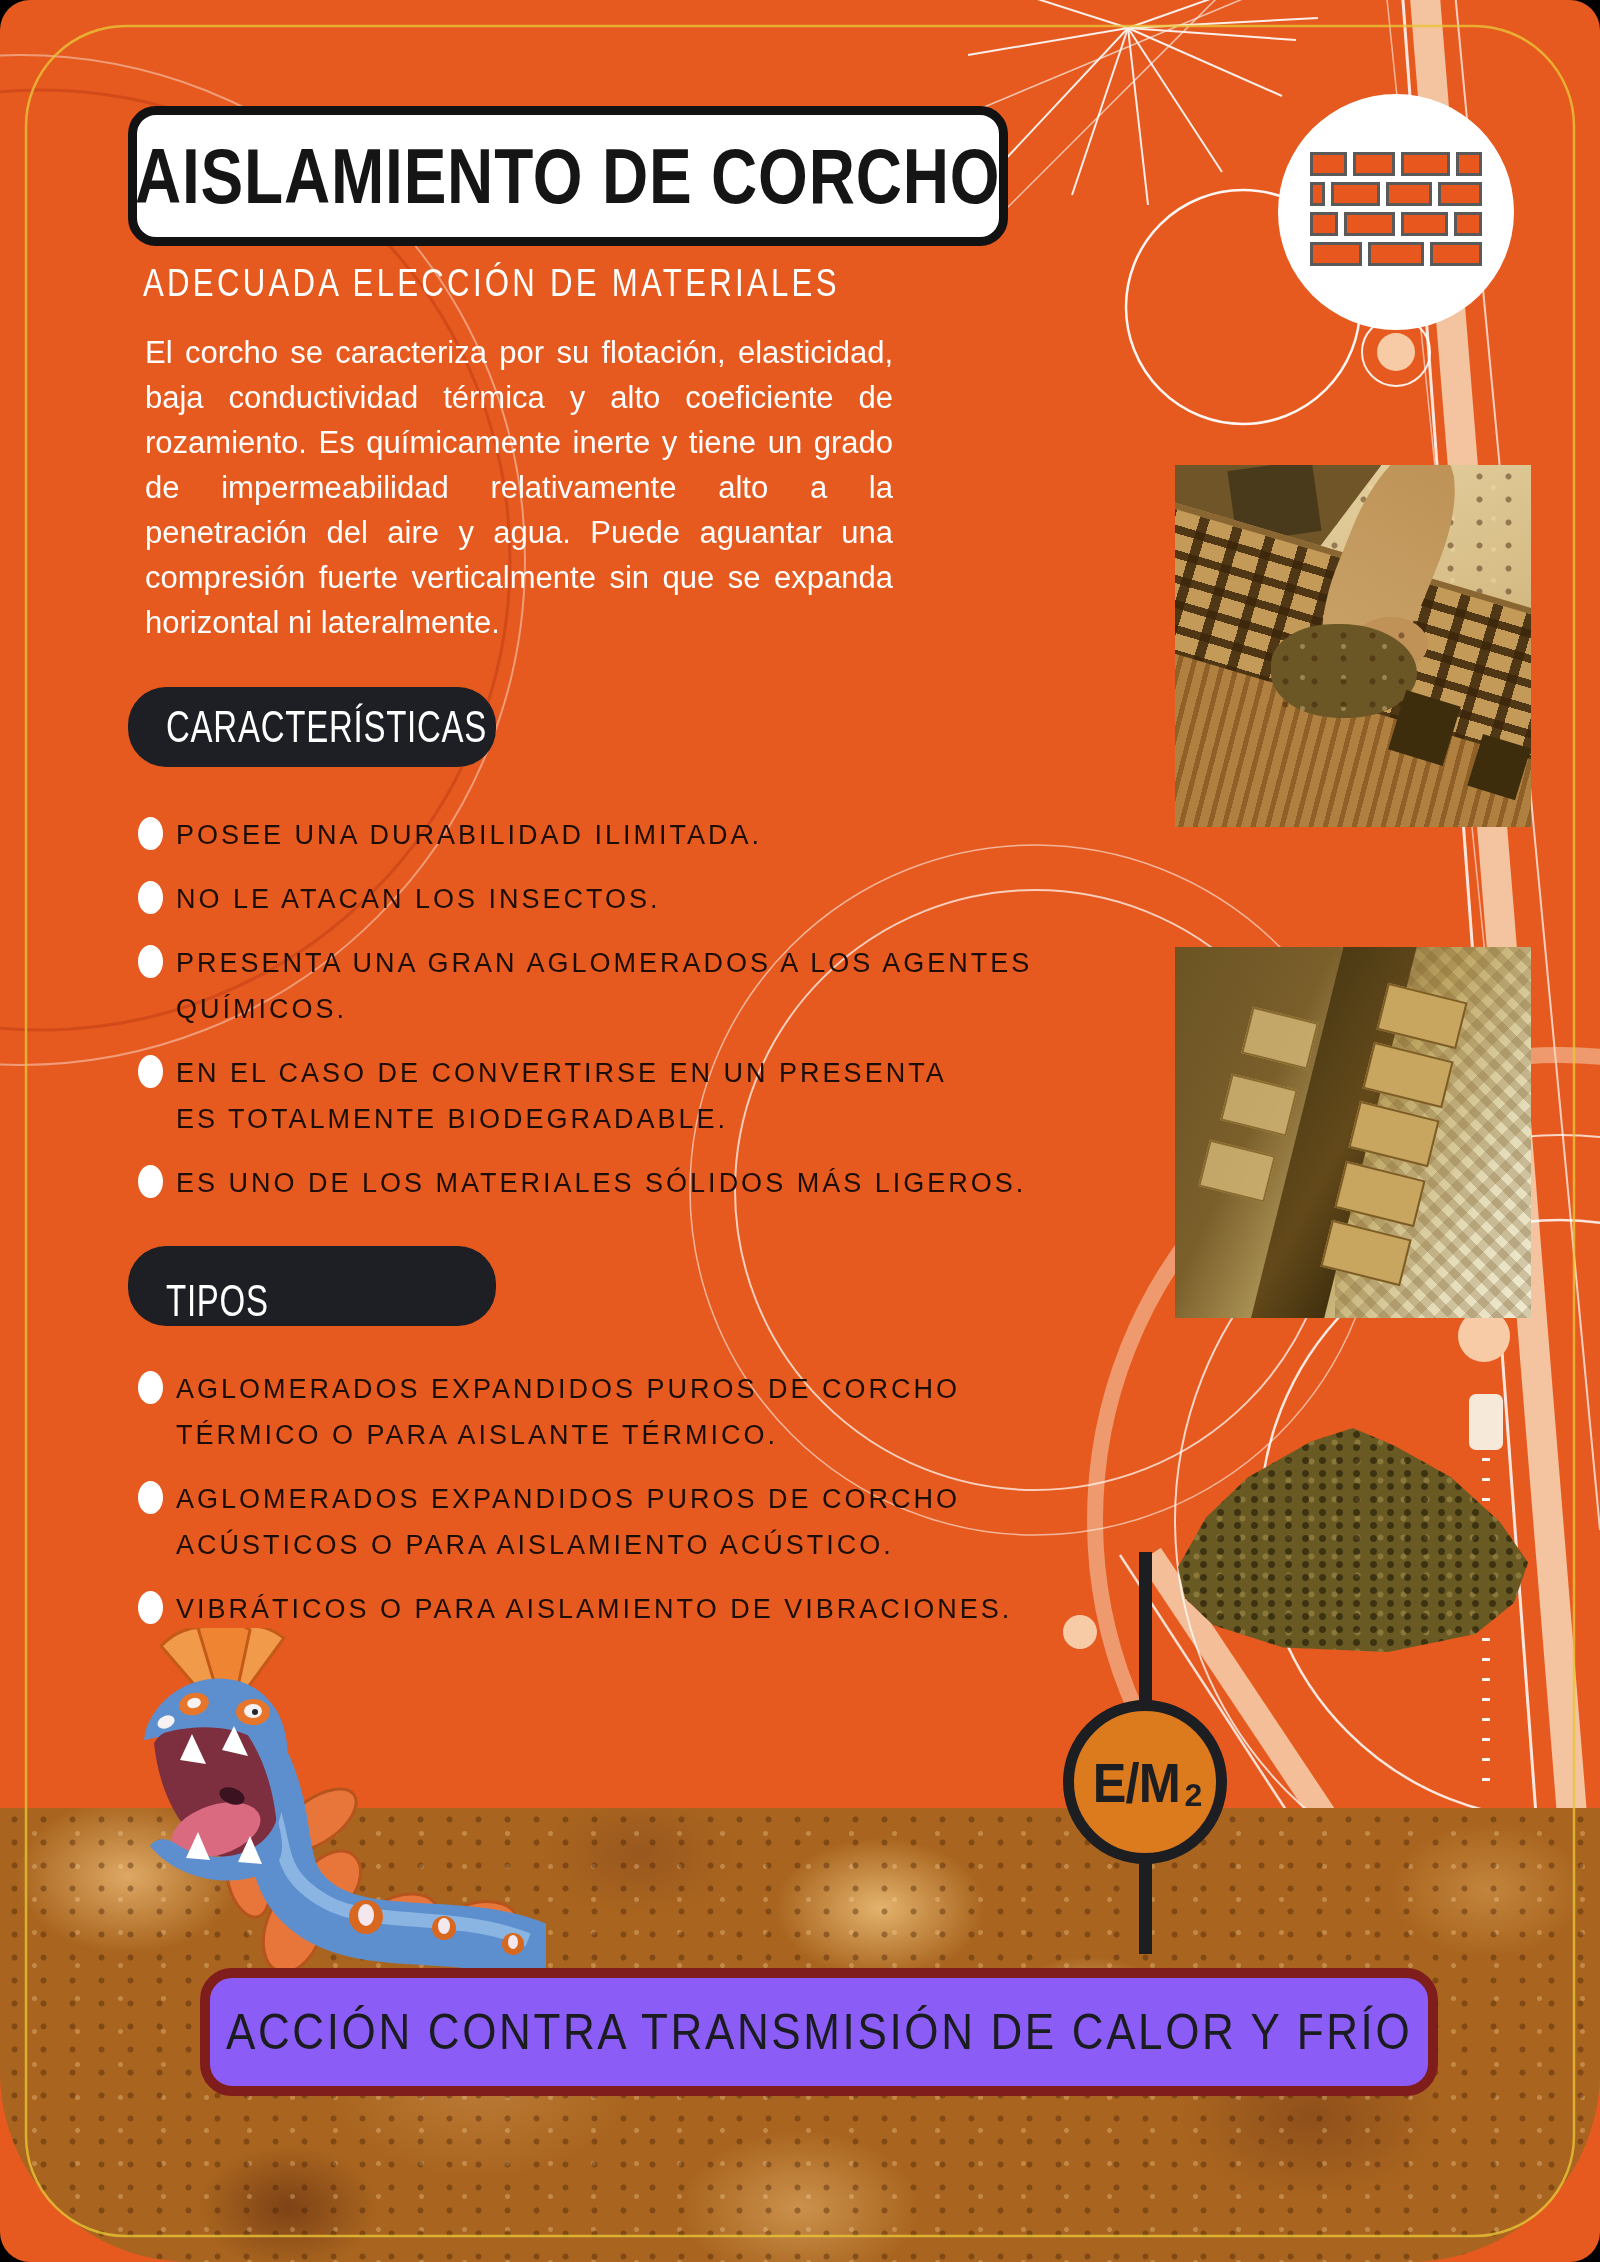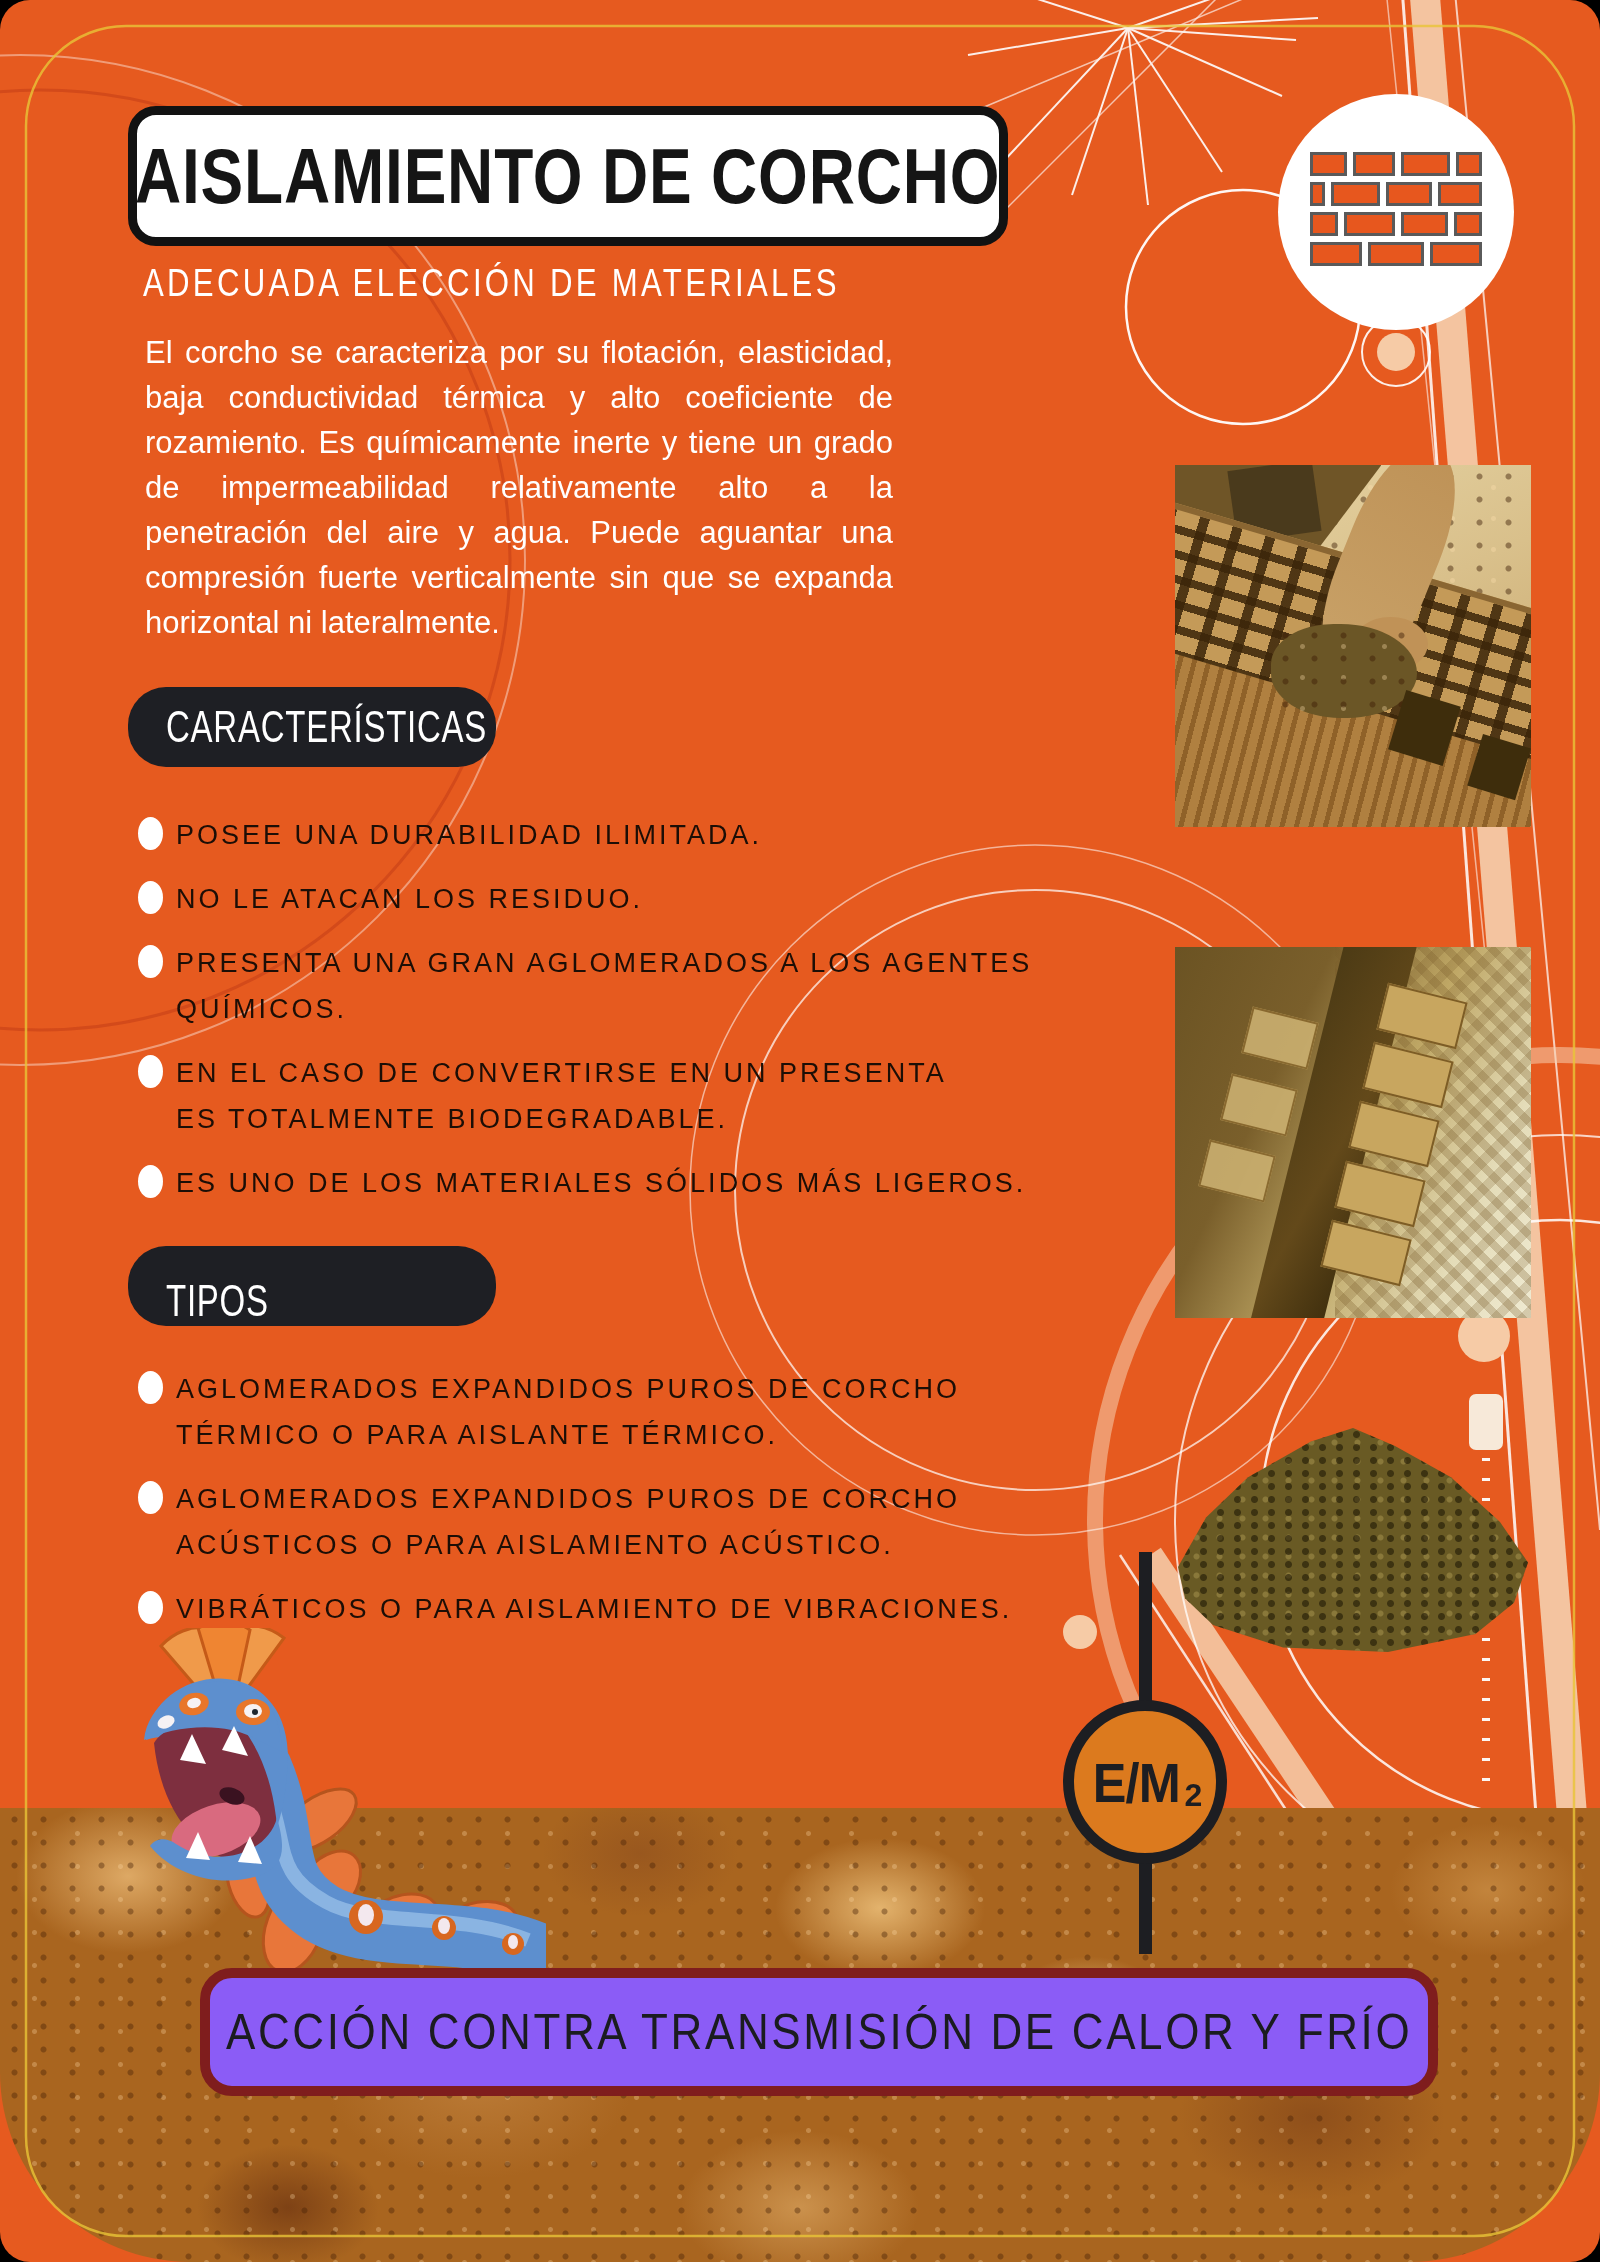--- a/index.html
+++ b/index.html
@@ -225,21 +225,21 @@
   <div class="pill z2" id="pill-caracteristicas">
     <span>CARACTERÍSTICAS</span>
   </div>
   <div class="blist z2" id="list-caracteristicas">
     <div class="bitem">
         <span class="bullet"></span>
         <span class="btext">POSEE UNA DURABILIDAD ILIMITADA.</span>
       </div>
     <div class="bitem">
         <span class="bullet"></span>
-        <span class="btext">NO LE ATACAN LOS RESIDUO.</span>
+        <span class="btext">NO LE ATACAN LOS INSECTOS.</span>
       </div>
     <div class="bitem">
         <span class="bullet"></span>
         <span class="btext">PRESENTA UNA GRAN AGLOMERADOS A LOS AGENTES
 QUÍMICOS.</span>
       </div>
     <div class="bitem">
         <span class="bullet"></span>
         <span class="btext">EN EL CASO DE CONVERTIRSE EN UN PRESENTA
 ES TOTALMENTE BIODEGRADABLE.</span>

